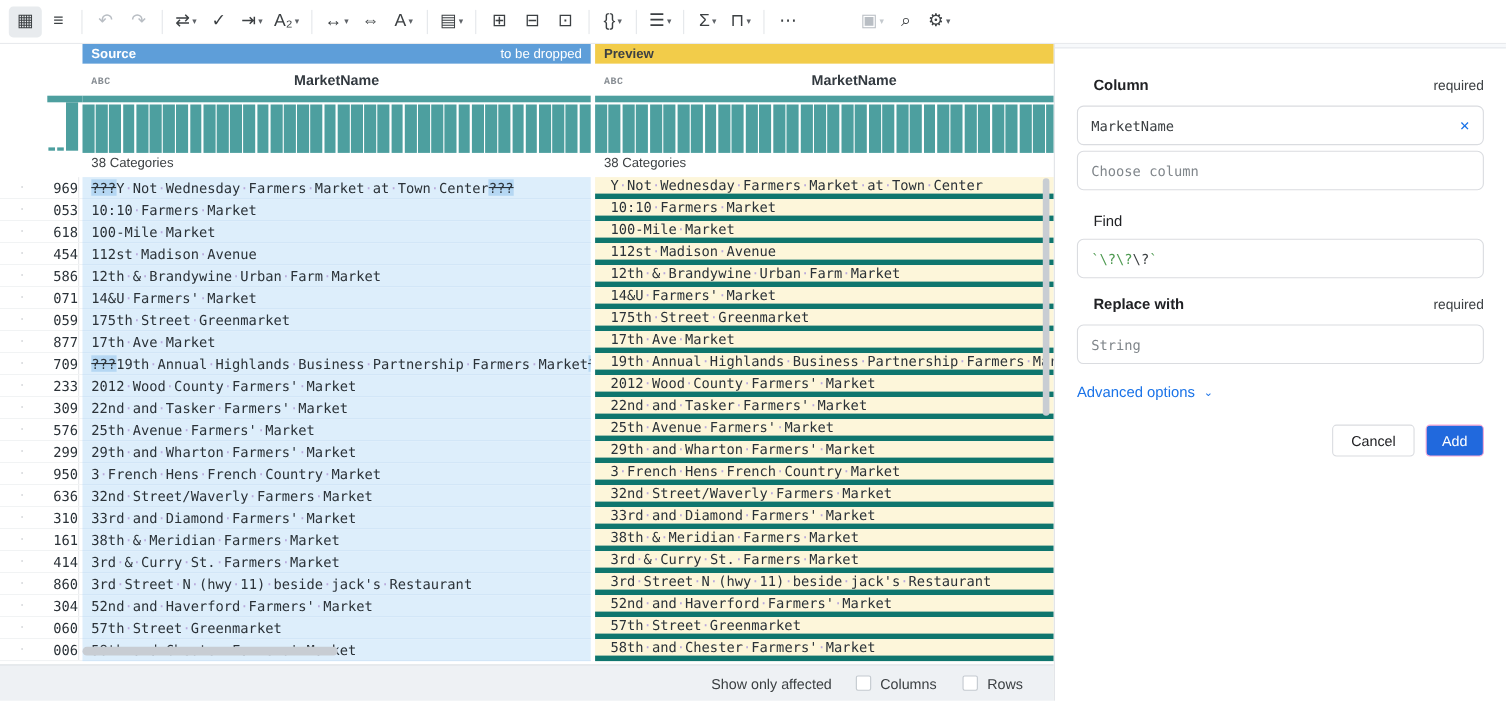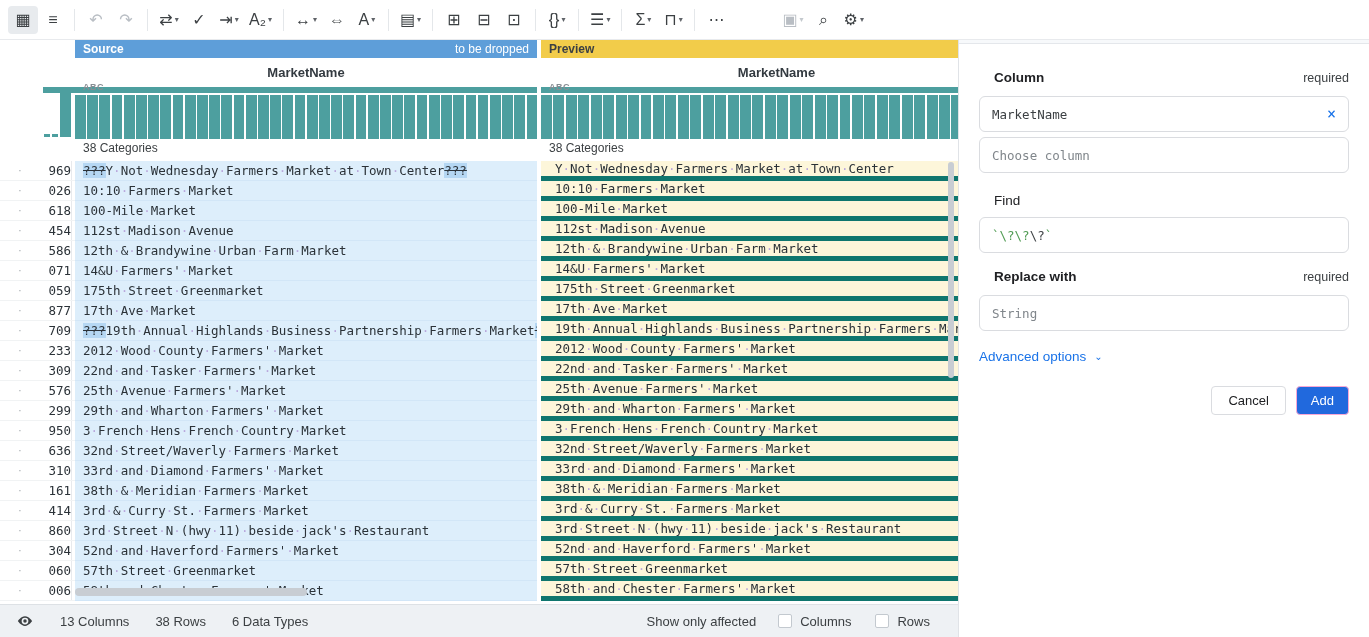--- a/index.html
+++ b/index.html
@@ -25,22 +25,22 @@
   #id-col   { left:0;   width:75px;  }
   #src-col  { left:75px; width:462px; }
   #prev-col { left:541px; width:471px; }
 
   .banner { height:18px; font-size:12px; font-weight:bold; display:flex; align-items:center;
     padding:0 8px; justify-content:space-between; }
   #src-col .banner { background:#5e9ed9; color:#fff; }
   #prev-col .banner { background:#f2cc4a; color:#3c4043; }
   .banner .note { font-weight:normal; font-size:12px; }
   .colhead { height:28px; position:relative; display:flex; align-items:center; background:#fff; }
-  .dtype { position:absolute; left:8px; top:24px; font-size:9px; font-weight:bold; color:#878d93;
-    letter-spacing:.5px; font-family:Liberation Sans, sans-serif; }
+  .dtype { position:absolute; left:8px; top:11px; font-size:9px; font-weight:bold; color:#878d93;
+    letter-spacing:.5px; font-family:Liberation Mono, monospace; }
   .colname { width:100%; text-align:center; font-size:13px; font-weight:bold; color:#333a40; }
   .strip { height:6px; background:#4d9f9f; margin-top:1px; }
   .hist { height:44px; margin-top:2px; display:flex; align-items:flex-end; gap:1.5px; }
   .hist .bar { flex:1; height:100%; background:#4d9f9f; }
   .cats { height:22px; font-size:12px; color:#3c4043; padding:2px 0 0 8px; }
 
   .rows { }
   .r { height:20px; display:flex; align-items:center; overflow:hidden; white-space:nowrap; }
   #src-col  .r { background:#ddeefb; border-bottom:1px solid #d2e6f7; padding-left:8px; }
   #prev-col .r { background:#fdf6da; border-bottom:5px solid #0f766e; padding-left:14px; }
@@ -203,21 +203,21 @@
       <div class="mini-bar" style="left:52px;top:48px;width:6px;height:3px"></div>
       <div class="mini-bar" style="left:60px;top:7px;width:11px;height:44px"></div>
     </div>
     <div class="rows" id="id-rows">
         <div class="r">
           <span class="gdot">·</span>
           <span class="gid">969</span>
         </div>
         <div class="r">
           <span class="gdot">·</span>
-          <span class="gid">026</span>
+          <span class="gid">053</span>
         </div>
         <div class="r">
           <span class="gdot">·</span>
           <span class="gid">618</span>
         </div>
         <div class="r">
           <span class="gdot">·</span>
           <span class="gid">454</span>
         </div>
         <div class="r">
@@ -534,29 +534,20 @@
           <span class="txt">58th<span class="mid">·</span>and<span class="mid">·</span>Chester<span class="mid">·</span>Farmers'<span class="mid">·</span>Market</span>
         </div>
       </div>
   </div>
 
   <div class="hscroll"></div>
   <div class="vscroll"></div>
 </div>
 
 <div id="statusbar">
-  <div class="left">
-    <svg class="eye" viewBox="0 0 24 24">
-      <path d="M12 5.5C6.5 5.5 2.5 12 2.5 12s4 6.5 9.5 6.5 9.5-6.5 9.5-6.5-4-6.5-9.5-6.5zm0 11a4.5 4.5 0 1 1 0-9 4.5 4.5 0 0 1 0 9z" fill="#3c4043"></path>
-      <circle cx="12" cy="12" r="2.3" fill="#3c4043"></circle>
-    </svg>
-    <span>13 Columns</span>
-    <span>38 Rows</span>
-    <span>6 Data Types</span>
-  </div>
   <div class="right">
     <span style="margin-right:8px">Show only affected</span>
     <div class="cb-group">
       <span class="cb"></span>
       <span>Columns</span>
     </div>
     <div class="cb-group" style="margin-left:10px">
       <span class="cb"></span>
       <span>Rows</span>
     </div>

